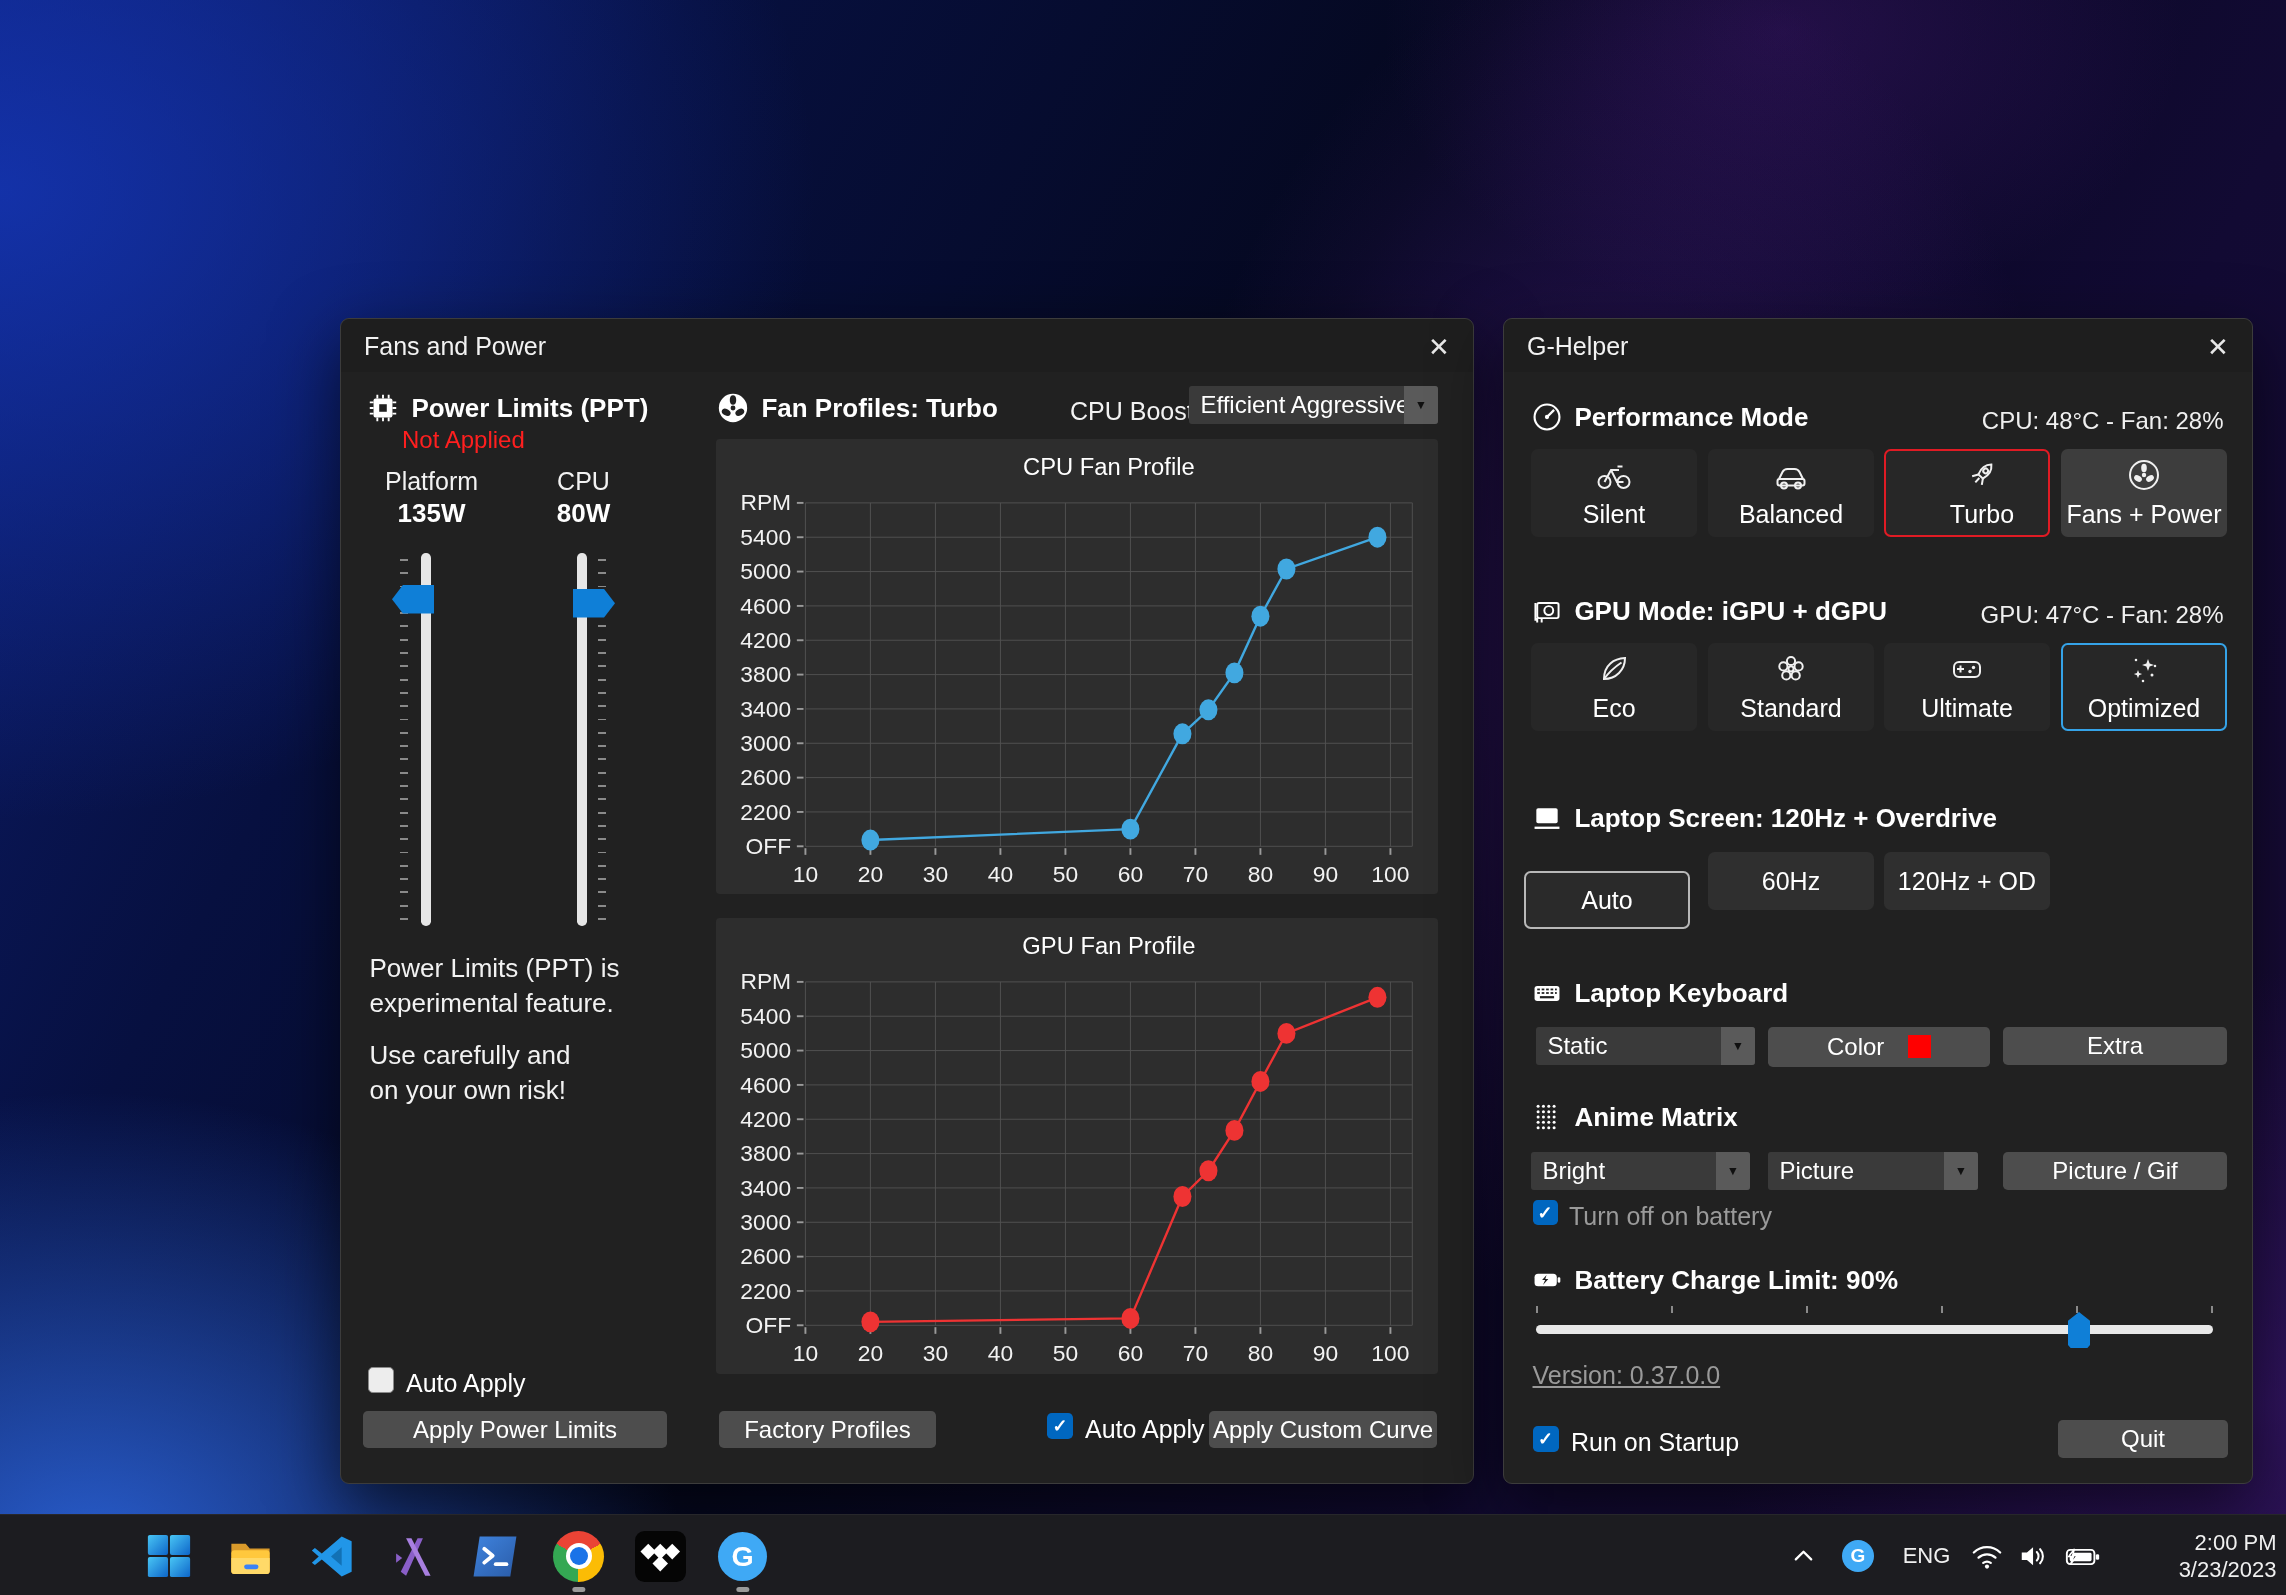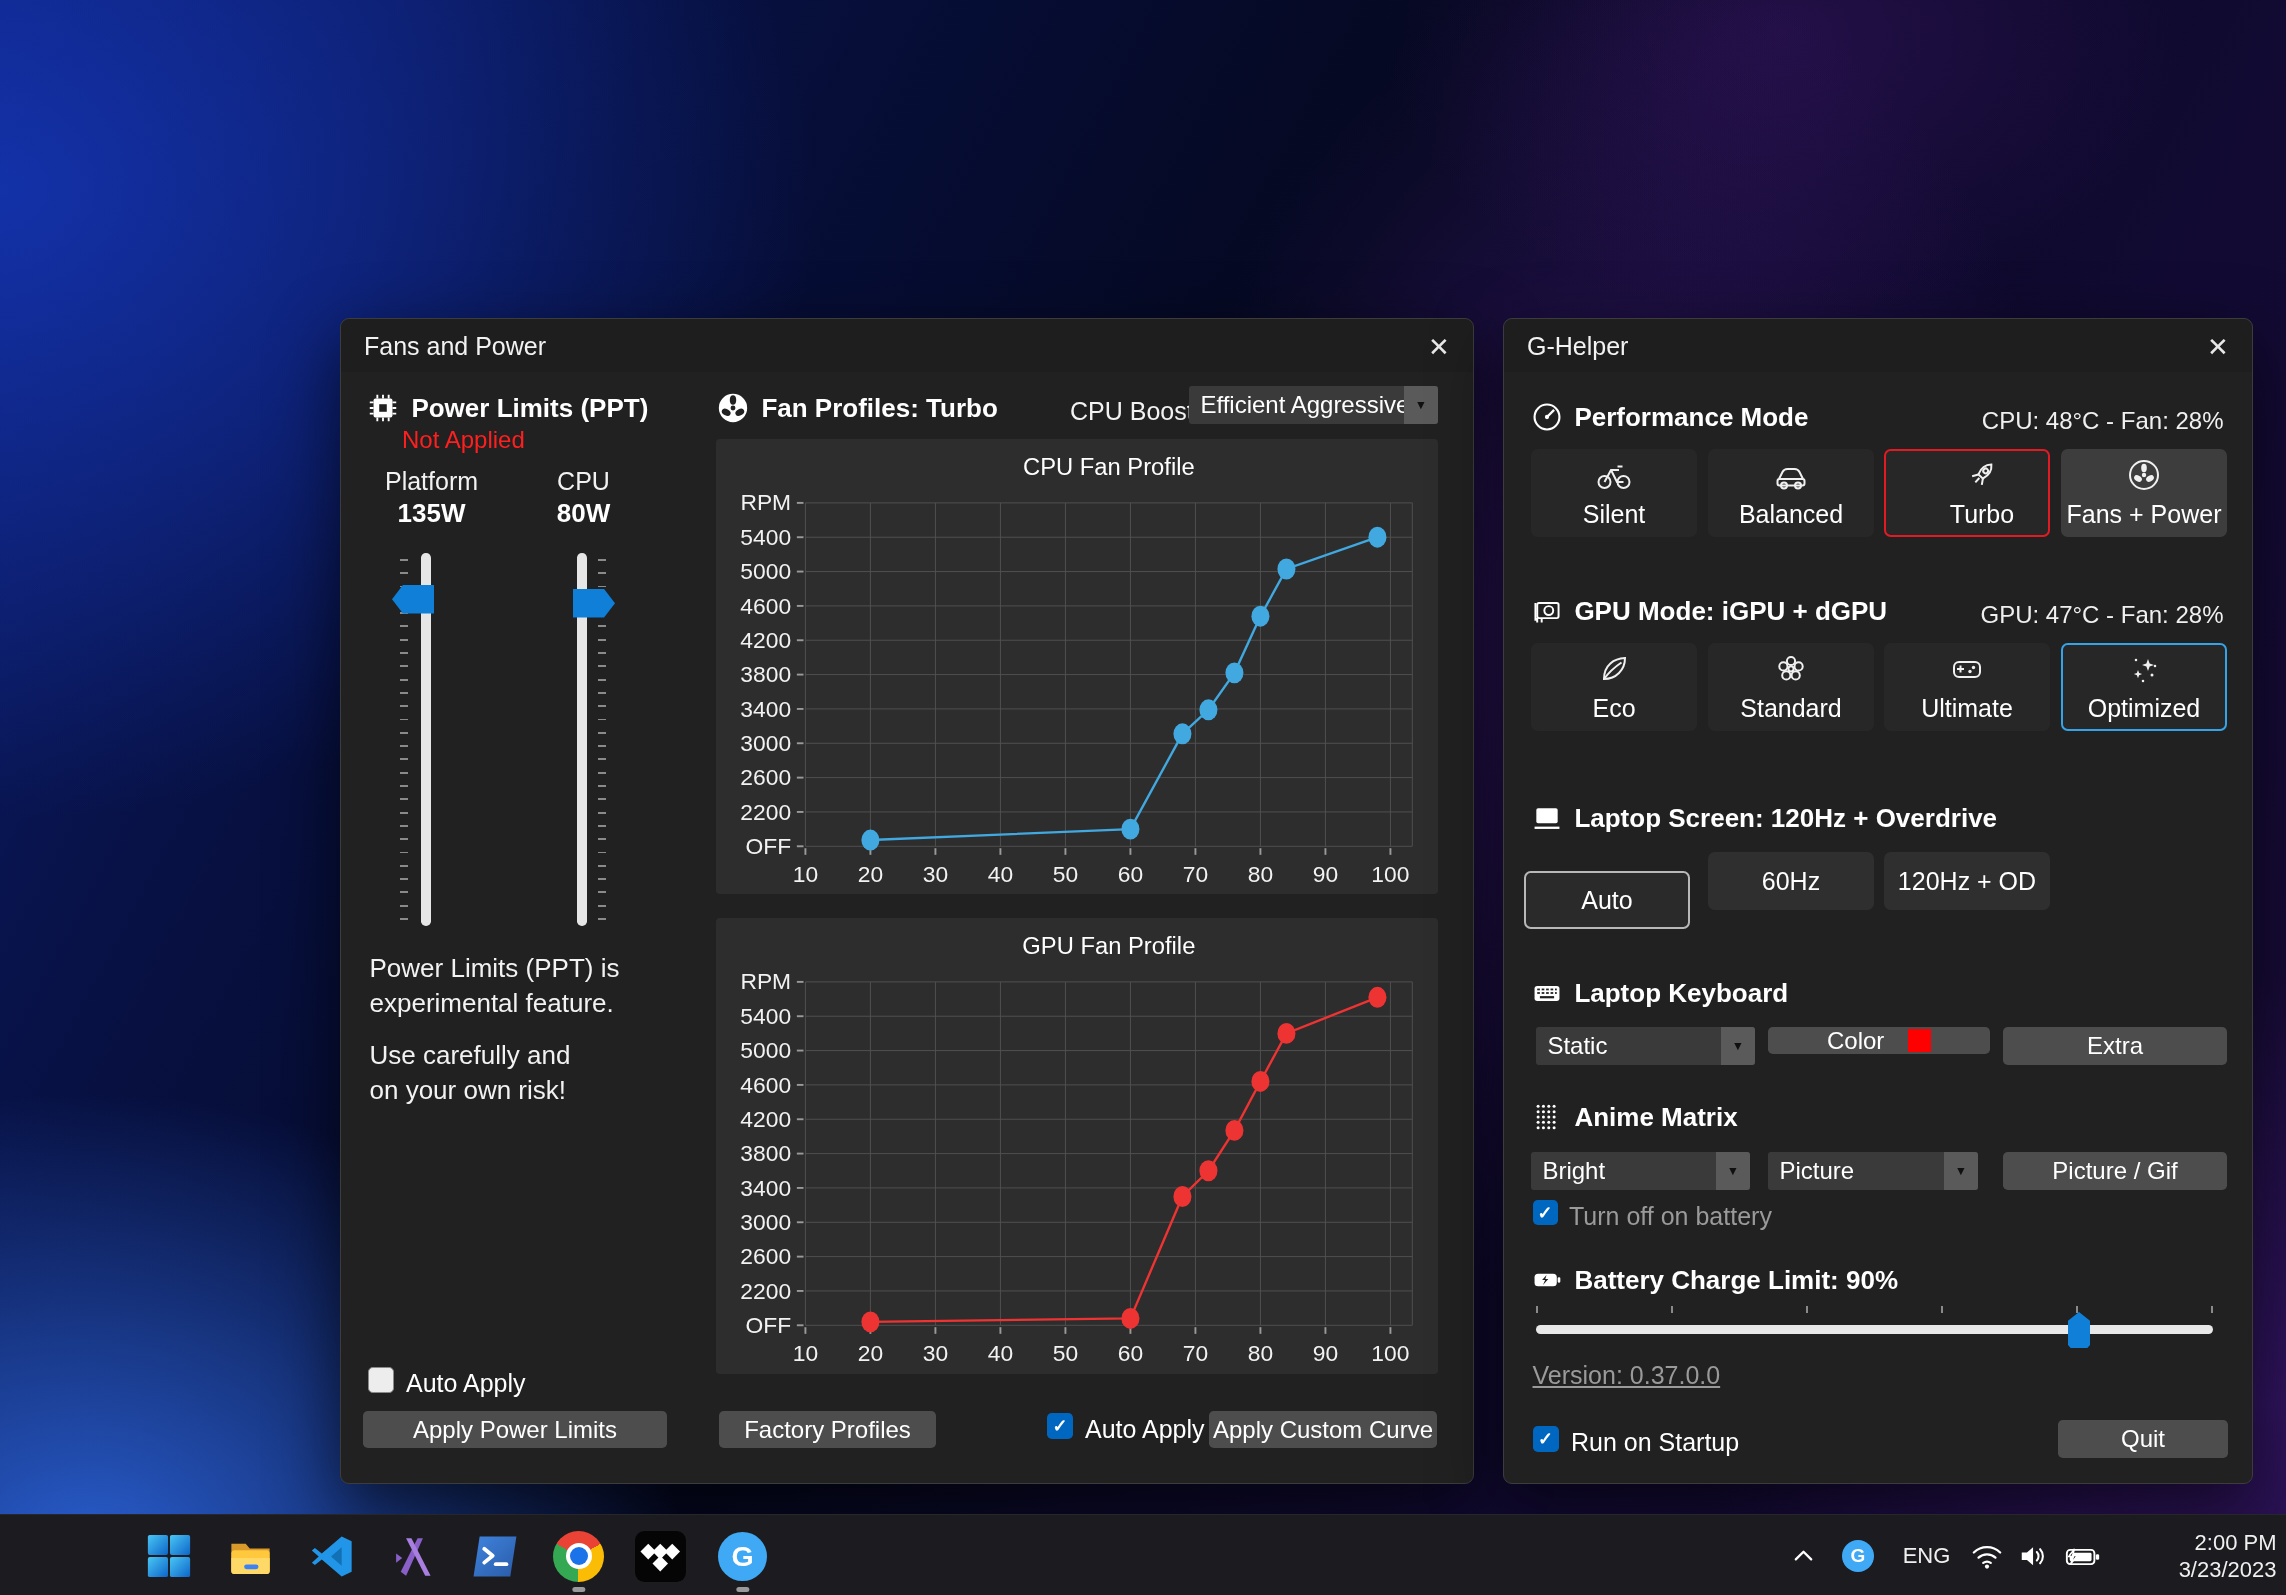--- a/index.html
+++ b/index.html
@@ -459,21 +459,21 @@
             <rect x="27" y="17" width="2" height="2"></rect>
           <rect x="10" y="21.5" width="16" height="2.5"></rect>
         </g>
       </svg>
       <span class="htxt">Laptop Keyboard</span>
     </div>
     <div class="dd" style="left:32px; top:708px; width:219px;">
       <span class="ddval">Static</span>
       <span class="ddarr">▼</span>
     </div>
-    <button class="btn" style="left:264px; top:708px; width:222px; height:27px;">
+    <button class="btn" style="left:264px; top:708px; width:222px; height:40px;">
       <span>Color</span>
       <span class="swatch"></span>
     </button>
     <button class="btn" style="left:499px; top:708px; width:224px; height:38px;">Extra</button>
 
     <div class="hdr" style="left:27px; top:782px;">
       <svg class="icn" width="32" height="32" viewBox="0 0 36 36">
         <g fill="#fff">
           <circle cx="8" cy="6" r="1.7"></circle>
             <circle cx="14" cy="6" r="1.7"></circle>

